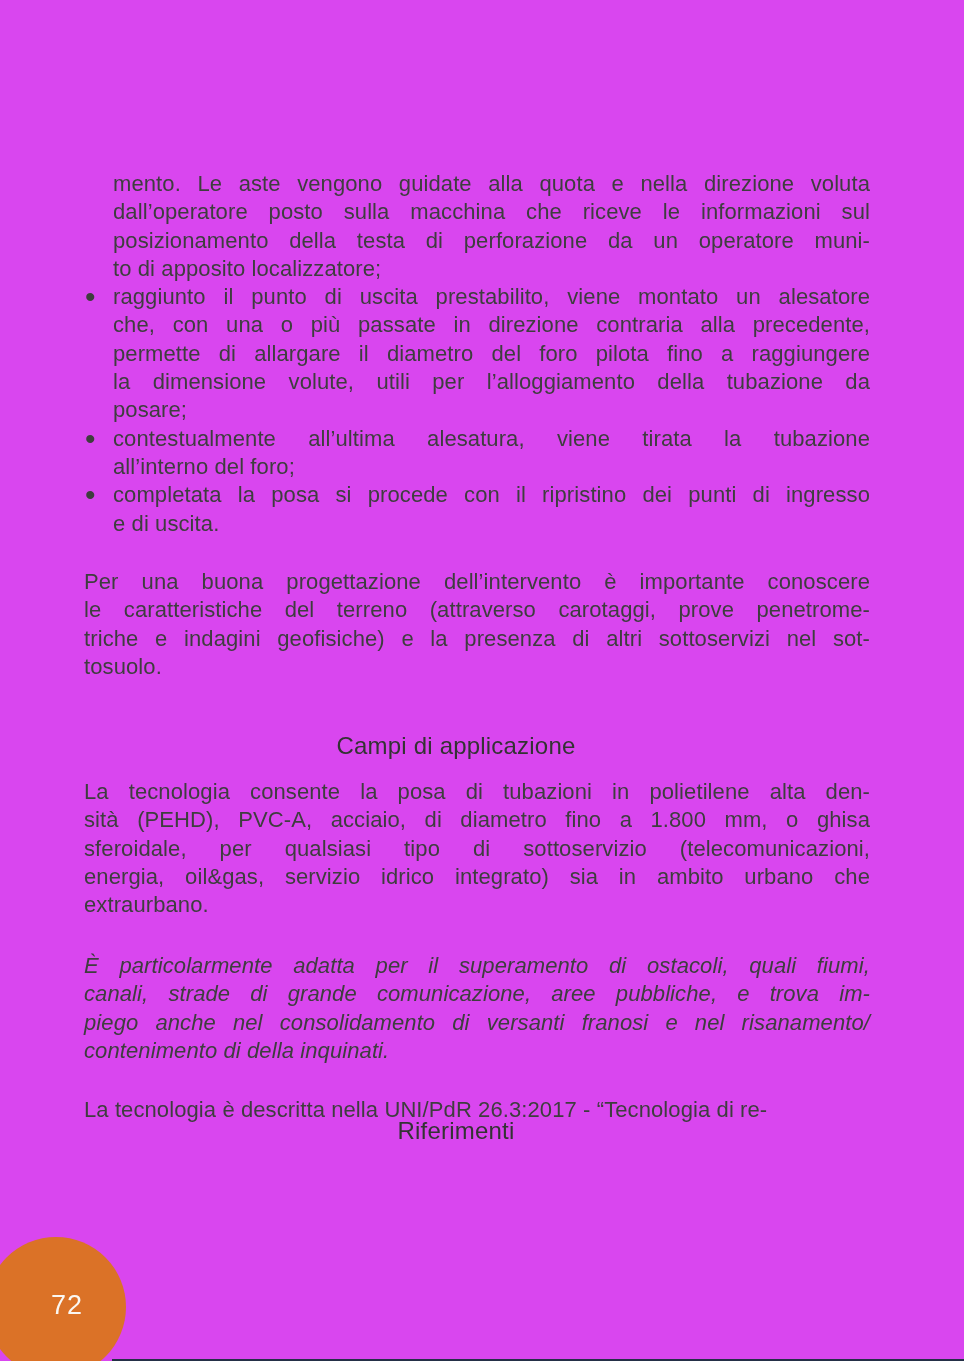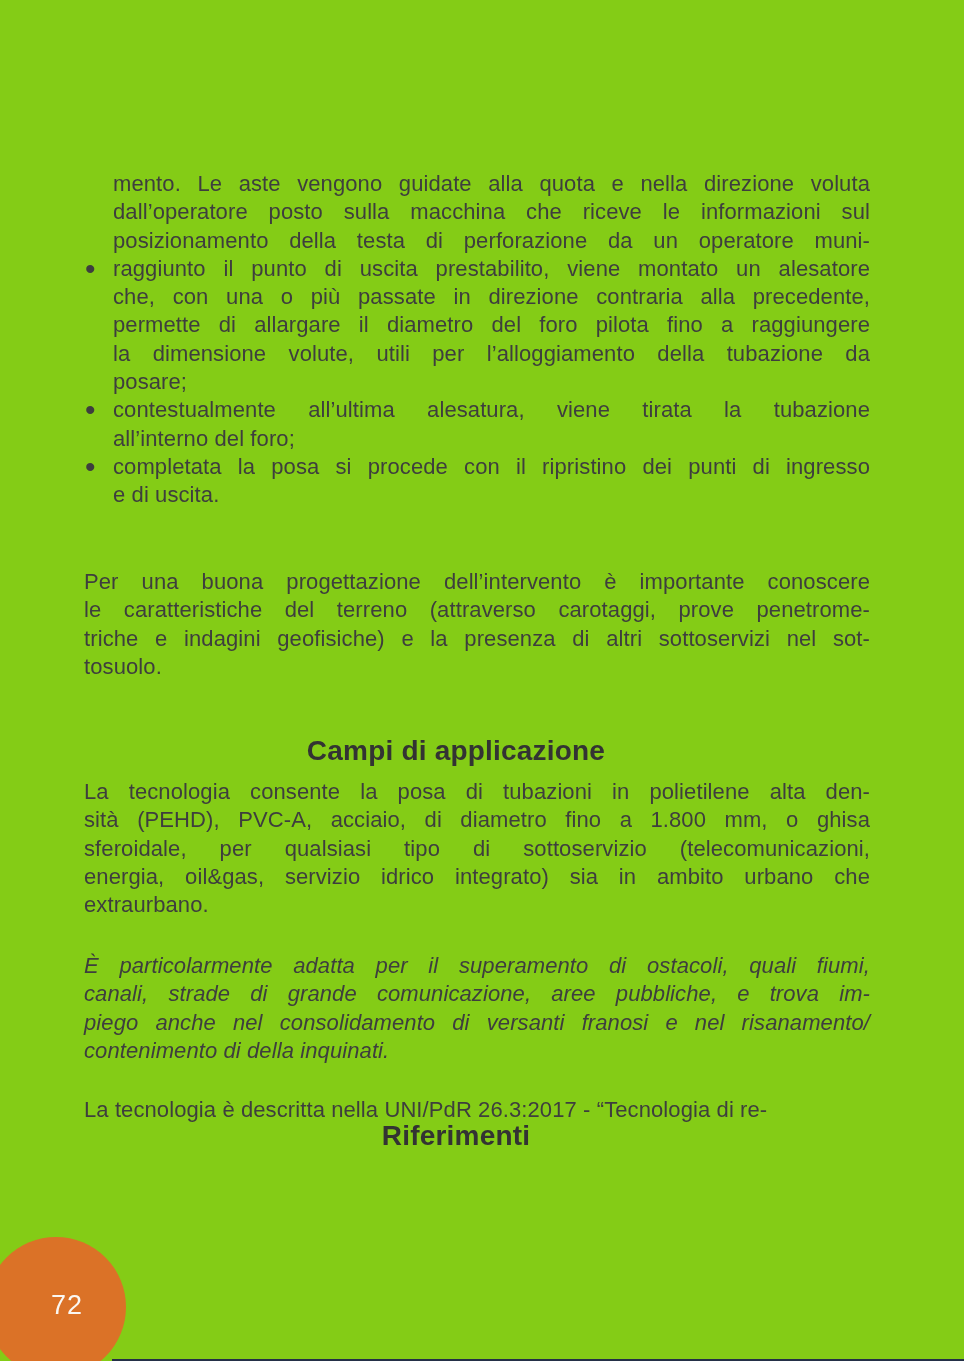--- a/index.html
+++ b/index.html
@@ -1,20 +1,20 @@
 <!DOCTYPE html>
 <html><head>
 <meta charset="utf-8">
 <style>
   html, body { margin: 0; padding: 0; background: #ffffff; }
   .page {
     position: relative;
     width: 964px;
     height: 1361px;
-    background: #84cc16;
+    background: #d946ef;
     overflow: hidden;
     font-family: "Liberation Sans", "DejaVu Sans", sans-serif;
     color: #3e3e3e;
   }
   .block {
     position: absolute;
     left: 84px;
     right: 94px;
     font-size: 22px;
     font-weight: 300;
@@ -37,22 +37,22 @@
   #para-2 { top: 778px; }
   #para-3 { top: 952px; font-style: italic; }
   #para-4 { top: 1096px; }
   .heading {
     position: absolute;
     left: 84px;
     right: 94px;
     text-align: center;
     padding-right: 42px;
     box-sizing: border-box;
-    font-size: 28px;
-    font-weight: 700;
+    font-size: 24px;
+    font-weight: 400;
     color: #333333;
     letter-spacing: 0.2px;
   }
   #heading-1 { top: 712px; }
   #heading-2 { top: 1097px; }
   .page-circle {
     position: absolute;
     left: -14px;
     top: 1237px;
     width: 140px;
@@ -84,20 +84,21 @@
 </head>
 <body>
 
 <div class="page">
 
   <section class="block" id="list">
     <div class="list-item">
       <div class="ln jl">mento. Le aste vengono guidate alla quota e nella direzione voluta</div>
       <div class="ln jl">dall’operatore posto sulla macchina che riceve le informazioni sul</div>
       <div class="ln jl">posizionamento della testa di perforazione da un operatore muni-</div>
+      <div class="ln">to di apposito localizzatore;</div>
     </div>
     <div class="list-item">
       <span class="bullet">•</span>
       <div class="ln jl">raggiunto il punto di uscita prestabilito, viene montato un alesatore</div>
       <div class="ln jl">che, con una o più passate in direzione contraria alla precedente,</div>
       <div class="ln jl">permette di allargare il diametro del foro pilota fino a raggiungere</div>
       <div class="ln jl">la dimensione volute, utili per l’alloggiamento della tubazione da</div>
       <div class="ln">posare;</div>
     </div>
     <div class="list-item">

